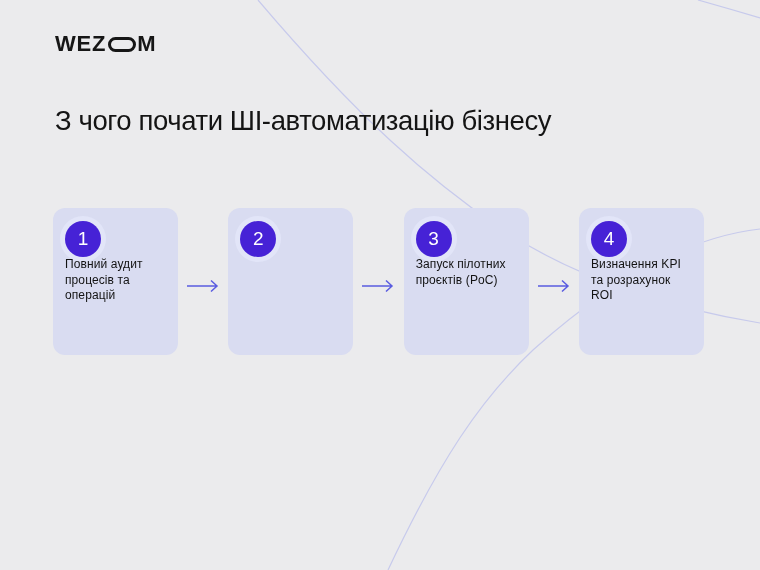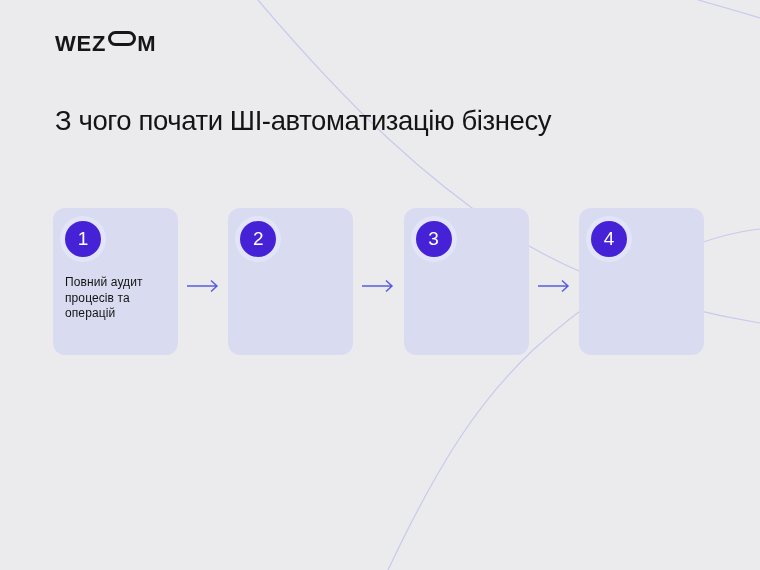--- a/index.html
+++ b/index.html
@@ -22,21 +22,21 @@
     z-index: 0;
   }
 
   
   .logo {
     position: absolute;
     left: 55px;
     top: 31px;
     z-index: 2;
     display: flex;
-    align-items: flex-start;
+    align-items: center;
     font-size: 22px;
     font-weight: 700;
     letter-spacing: 0.8px;
     color: #161616;
   }
   .logo .logo-o {
     display: inline-block;
     width: 22px;
     height: 9px;
     border: 3.2px solid #161616;
@@ -85,21 +85,20 @@
     color: #ffffff;
     font-size: 19px;
     font-weight: 500;
     display: flex;
     align-items: center;
     justify-content: center;
     box-shadow: 0 0 0 5px rgba(230, 234, 252, 0.65);
     margin-top: 1px;
   }
   .step-label {
-    margin-top: 18px;
     font-size: 12px;
     line-height: 15.5px;
     font-weight: 500;
     color: #131313;
     letter-spacing: 0.1px;
   }
   .arrow-gap {
     flex: 1 1 auto;
     display: flex;
     align-items: center;
@@ -146,25 +145,27 @@
   </div>
 
   <div class="arrow-gap">
     <svg width="34" height="14" viewBox="0 0 34 14" fill="none">
       <path d="M1 7 H31 M25 1.5 L31 7 L25 12.5" stroke="#5a5ce0" stroke-width="1.5" fill="none"></path>
     </svg>
   </div>
 
   <div class="step-card">
     <div class="badge">3</div>
+    <div class="step-label">Запуск пілотних проєктів (PoC)</div>
   </div>
 
   <div class="arrow-gap">
     <svg width="34" height="14" viewBox="0 0 34 14" fill="none">
       <path d="M1 7 H31 M25 1.5 L31 7 L25 12.5" stroke="#5a5ce0" stroke-width="1.5" fill="none"></path>
     </svg>
   </div>
 
   <div class="step-card">
     <div class="badge">4</div>
+    <div class="step-label">Визначення KPI та розрахунок ROI</div>
   </div>
 
 </div>
 
 </body></html>

